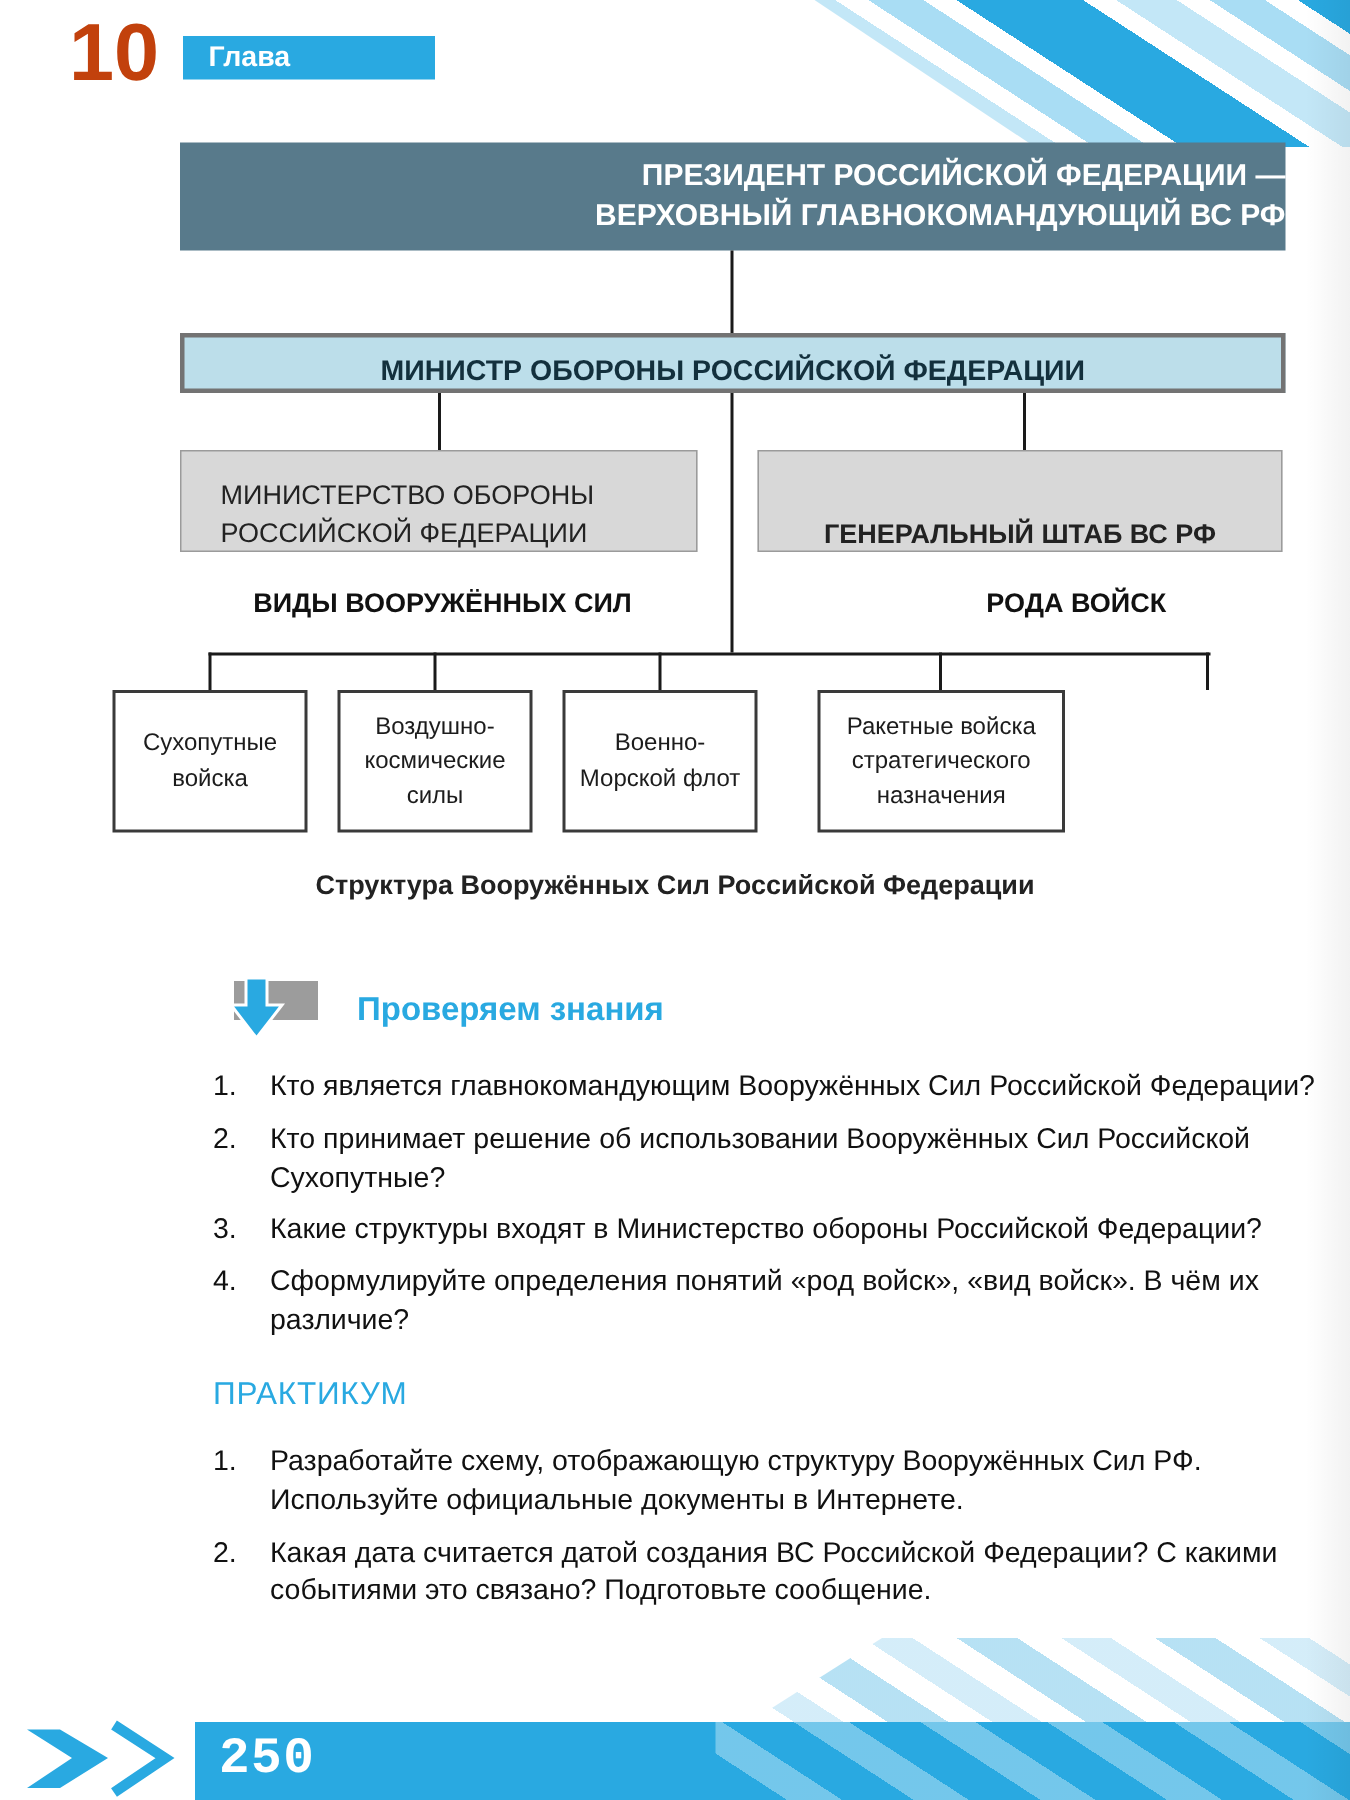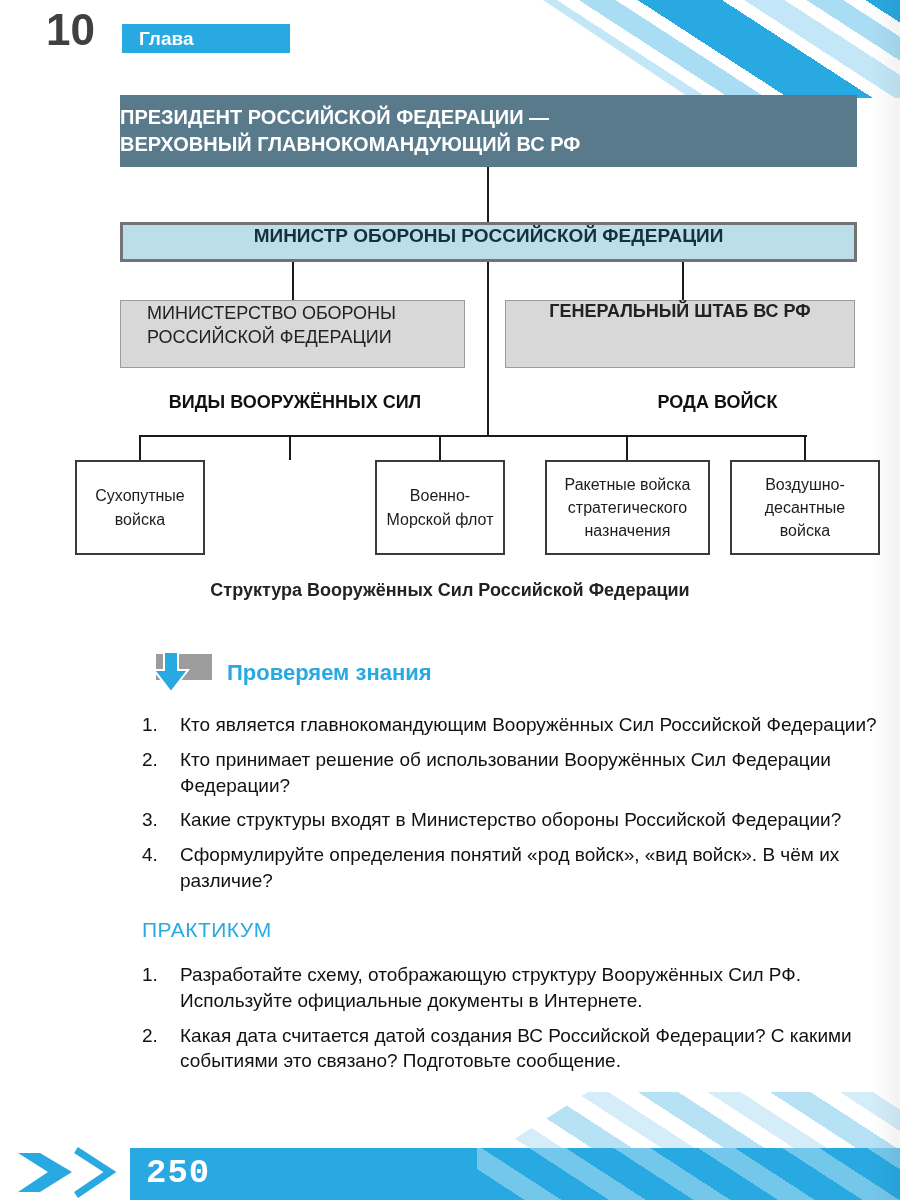--- a/index.html
+++ b/index.html
@@ -7,38 +7,38 @@
   body { font-family:"Liberation Sans", sans-serif; }
 
   .page {
     position:relative; width:900px; height:1200px;
     background:#ffffff; overflow:hidden; margin:0 auto;
   }
 
   
   .chapter-number {
     position:absolute; left:46px; top:6px;
-    font-size:44px; font-weight:bold; color:#404040; line-height:1.1;
+    font-size:54px; font-weight:bold; color:#c2410c; line-height:1.1;
   }
   .chapter-bar {
     position:absolute; left:122px; top:24px; width:168px; height:29px;
     background:#29a9e1; display:flex; align-items:center; padding-left:17px;
   }
   .chapter-bar .label { color:#ffffff; font-weight:bold; font-size:19px; }
 
   .stripes-top {
     position:absolute; right:0; top:0; width:420px; height:98px;
     background:repeating-linear-gradient(33deg,
       #ffffff 0 12px, #a9ddf4 12px 32px, #ffffff 32px 44px,
       #29a9e1 44px 90px, #ffffff 90px 102px, #c3e7f7 102px 124px);
     clip-path:polygon(15% 0, 100% 0, 100% 100%, 50% 100%);
   }
 
   
-  .node { position:absolute; display:flex; align-items:flex-start; justify-content:center;
+  .node { position:absolute; display:flex; align-items:flex-end; justify-content:center;
           text-align:center; }
   .box-president {
     left:120px; top:95px; width:737px; height:72px;
     background:#587a8b; color:#ffffff; font-weight:bold; font-size:20px;
     line-height:1.35; flex-direction:column;
   }
   .box-minister {
     left:120px; top:222px; width:737px; height:40px;
     background:#bcdeea; border:3px solid #737373;
     color:#13303d; font-weight:bold; font-size:19px;
@@ -83,21 +83,21 @@
   .diagram-caption {
     position:absolute; left:60px; top:580px; width:780px;
     text-align:center; font-weight:bold; 
     font-size:18px; color:#222;
   }
 
   
   .content {
     position:absolute; left:142px; top:652px; width:736px;
   }
-  .section-header { display:flex; align-items:center; gap:11px; }
+  .section-header { display:flex; align-items:center; gap:22px; }
   .section-header .title { color:#29a9e1; font-weight:bold; font-size:22px; }
 
   .q-list { margin-top:18px; }
   .q-item { display:flex; margin-bottom:9px; font-size:19px; line-height:1.36; color:#111; }
   .q-item .num { width:38px; flex:0 0 38px; }
   .q-item .txt { flex:1; }
 
   .practicum-heading {
     text-align:left; color:#29a9e1; font-weight:normal; font-size:21px;
     letter-spacing:0.5px; margin:24px 0 20px 0;
@@ -164,44 +164,44 @@
   <div class="group-label group-branches">РОДА ВОЙСК</div>
 
   <div class="connector c-rail"></div>
   <div class="connector c-drop d1"></div>
   <div class="connector c-drop d2"></div>
   <div class="connector c-drop d3"></div>
   <div class="connector c-drop d4"></div>
   <div class="connector c-drop d5"></div>
 
   <div class="leaf leaf-1">Сухопутные войска</div>
+  <div class="leaf leaf-2">Воздушно-космические силы</div>
   <div class="leaf leaf-3">Военно-Морской флот</div>
   <div class="leaf leaf-4">Ракетные войска стратегического назначения</div>
-  <div class="leaf leaf-5">Воздушно-десантные войска</div>
 
   <div class="diagram-caption">Структура Вооружённых Сил Российской Федерации</div>
 
   <div class="content">
 
     <div class="section-header">
       <svg width="74" height="42" viewBox="0 0 74 42">
         <rect x="14" y="2" width="56" height="26" fill="#9c9c9c"></rect>
         <polygon points="22,0 36,0 36,18 46,18 29,40 12,18 22,18" fill="#29a9e1" stroke="#ffffff" stroke-width="2"></polygon>
       </svg>
       <span class="title">Проверяем знания</span>
     </div>
 
     <div class="q-list">
       <div class="q-item">
         <span class="num">1.</span>
         <span class="txt">Кто является главнокомандующим Вооружённых Сил Российской Федерации?</span>
       </div>
       <div class="q-item">
         <span class="num">2.</span>
-        <span class="txt">Кто принимает решение об использовании Вооружённых Сил Федерации Федерации?</span>
+        <span class="txt">Кто принимает решение об использовании Вооружённых Сил Российской Сухопутные?</span>
       </div>
       <div class="q-item">
         <span class="num">3.</span>
         <span class="txt">Какие структуры входят в Министерство обороны Российской Федерации?</span>
       </div>
       <div class="q-item">
         <span class="num">4.</span>
         <span class="txt">Сформулируйте определения понятий «род войск», «вид войск». В чём их различие?</span>
       </div>
     </div>

